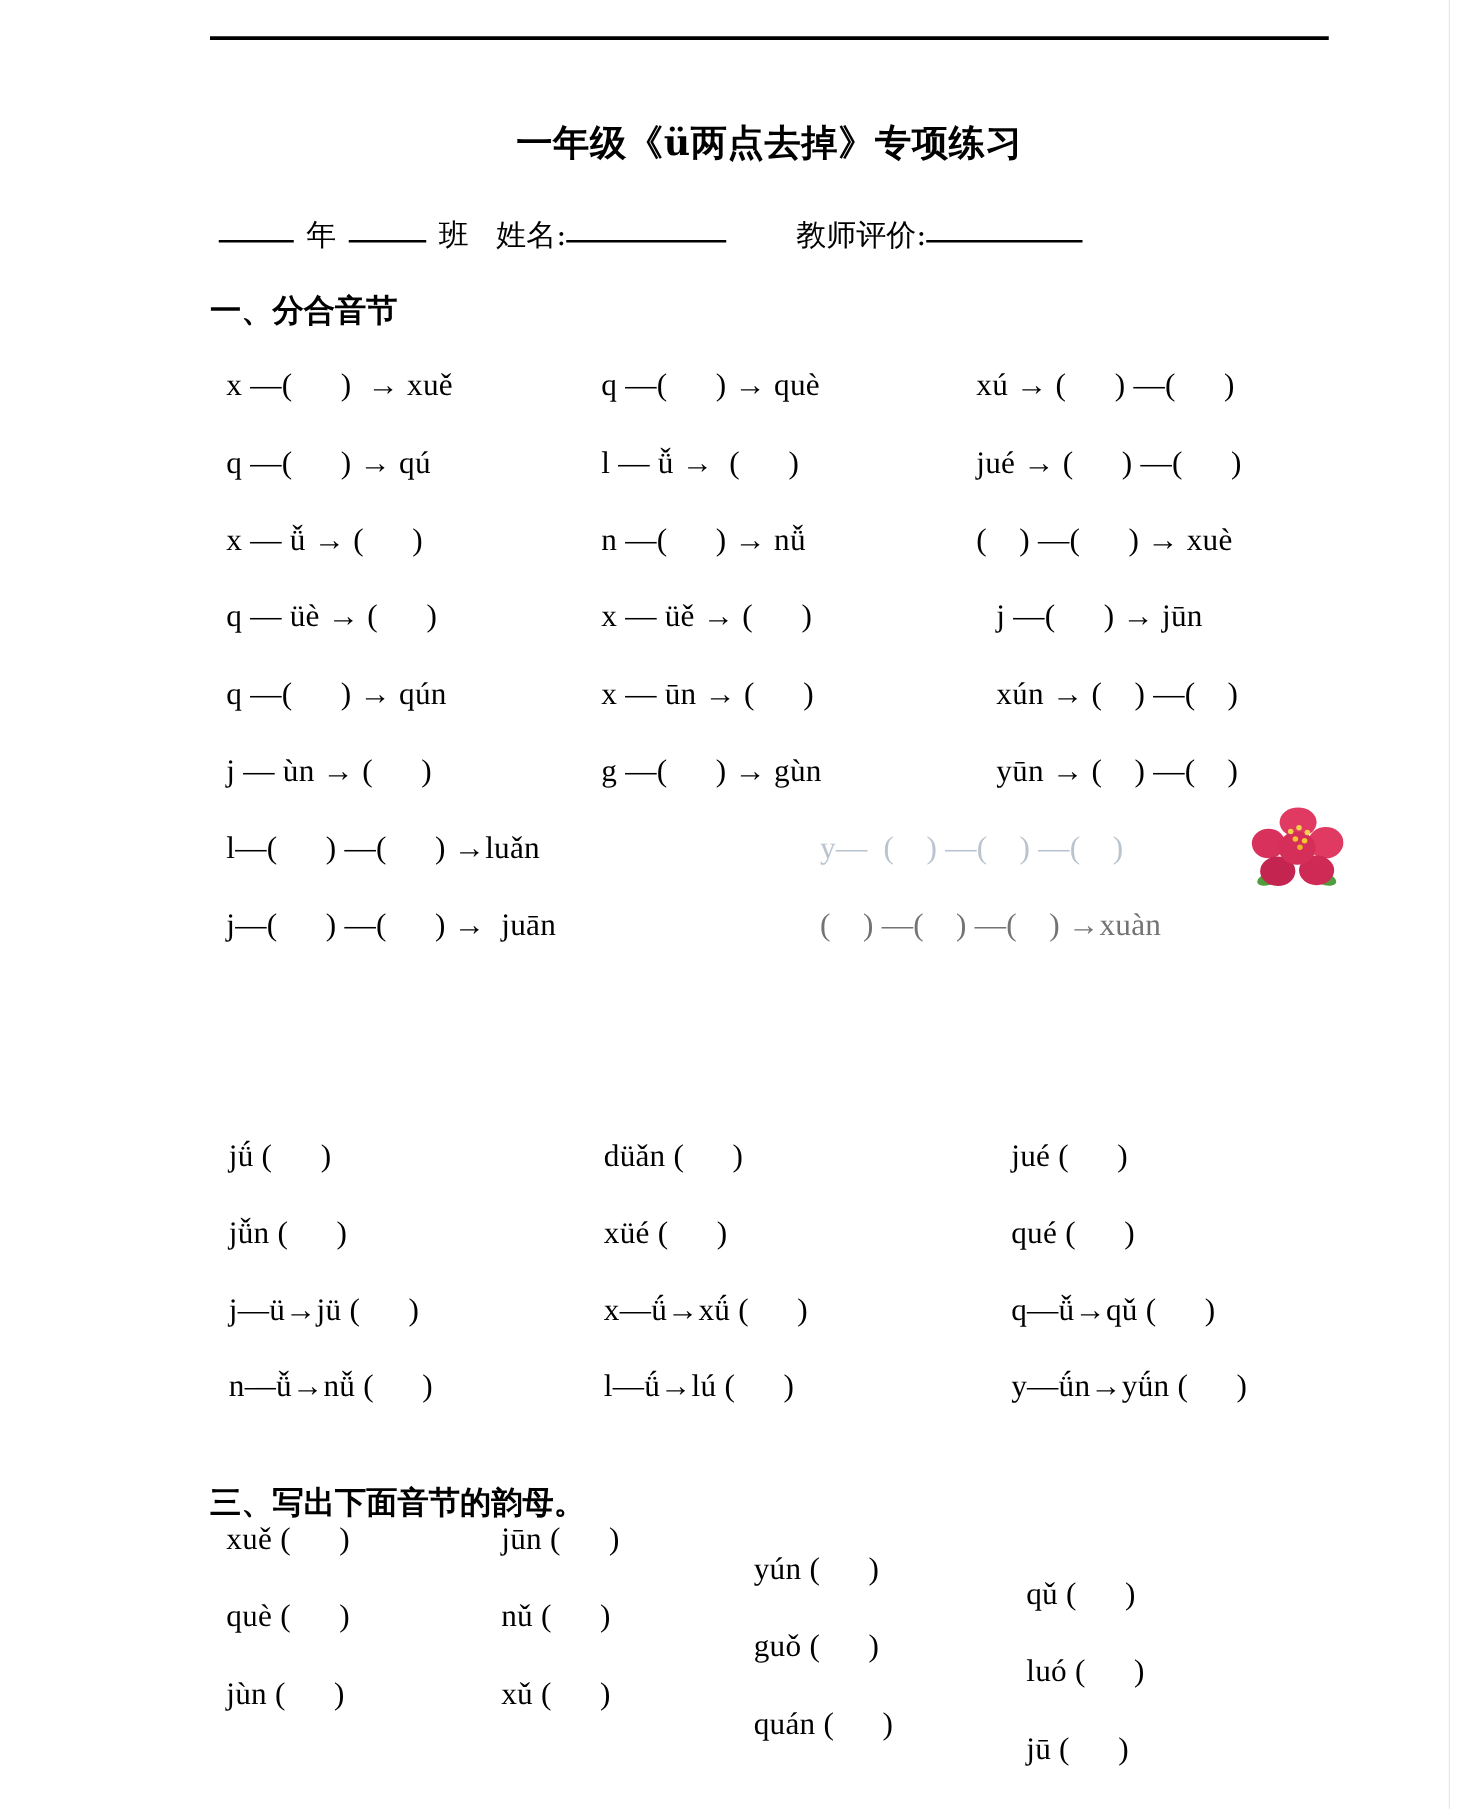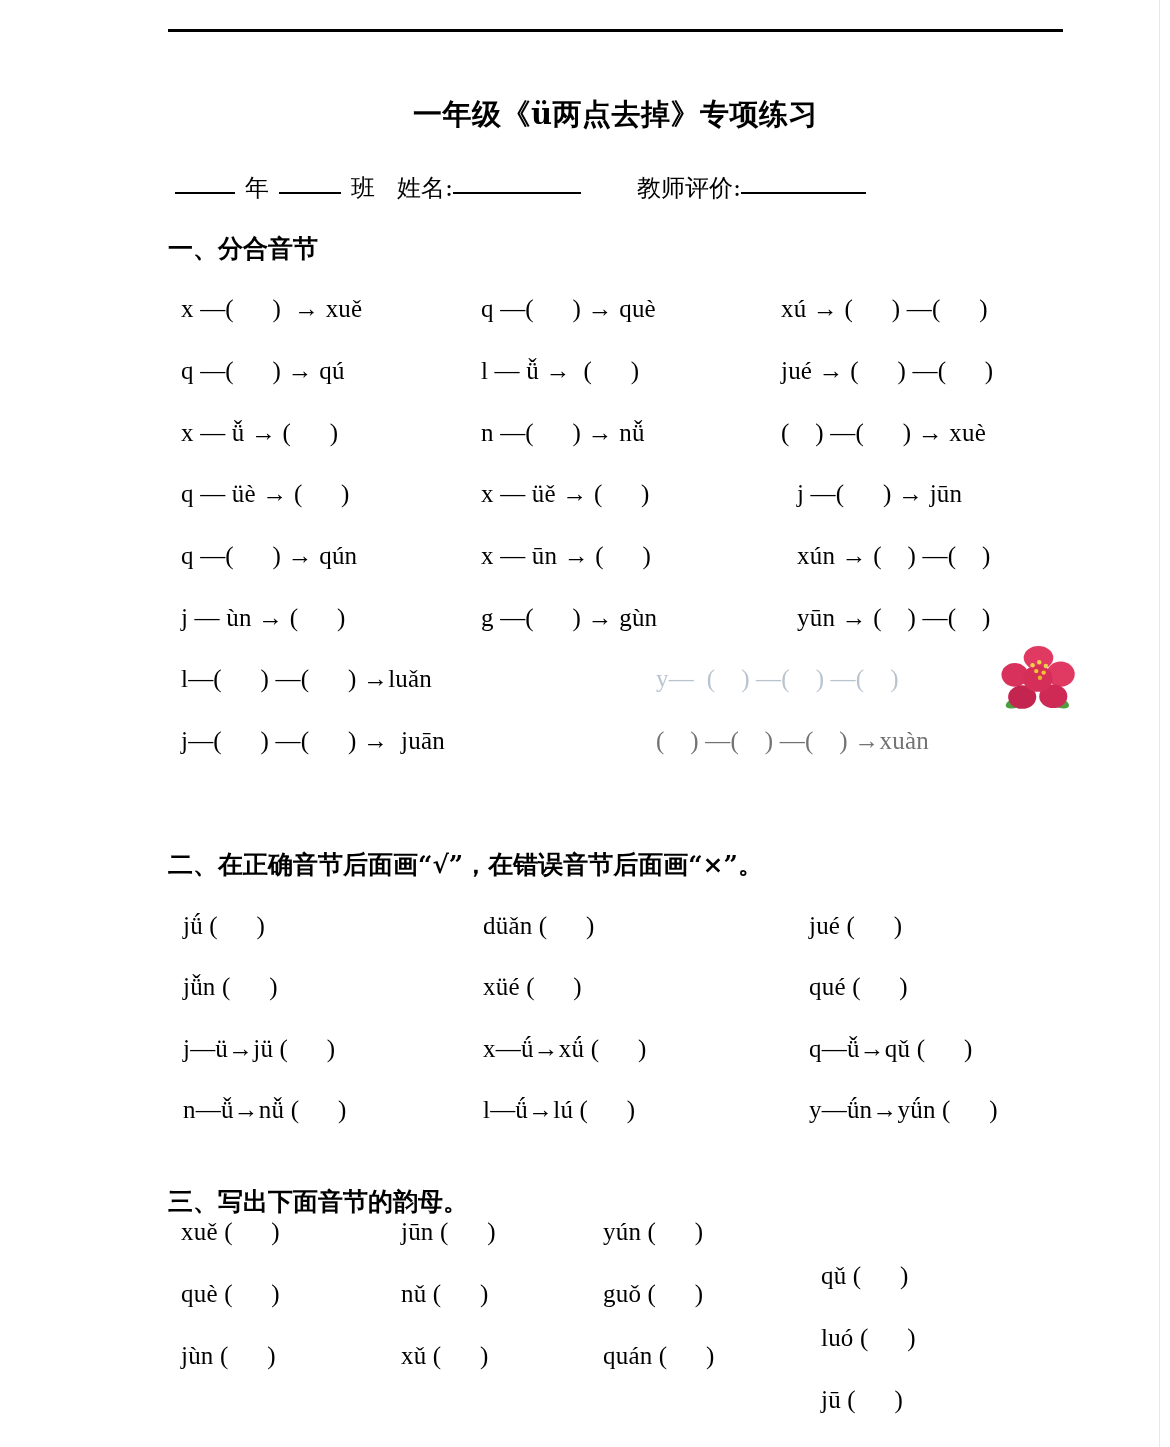--- a/index.html
+++ b/index.html
@@ -103,21 +103,21 @@
   .s1 .c3 { left: 770px; }
 
   
   .s2 .c1 { left: 172px; }
   .s2 .c2 { left: 472px; }
   .s2 .c3 { left: 798px; }
 
   
   .s3 .c1 { left: 170px; }
   .s3 .c2 { left: 390px; }
-  .s3 .c3 { left: 592px; }
+  .s3 .c3 { left: 592px; margin-top: 24px; }
   .s3 .c4 { left: 810px; margin-top: 44px; }
 
   .faded { color: #b9c4cf; }
   .faded-mid { color: #737373; }
 
   .flower {
     position: absolute;
     left: 999px;
     top: 643px;
     width: 76px;
@@ -188,21 +188,20 @@
     <ellipse cx="72" cy="72" rx="19" ry="16" fill="#cf2a56"></ellipse>
     <ellipse cx="51" cy="48" rx="20" ry="18" fill="#d52f59"></ellipse>
     <circle cx="44" cy="30" r="3" fill="#f0d24a"></circle>
     <circle cx="53" cy="26" r="3" fill="#f0d24a"></circle>
     <circle cx="62" cy="31" r="3" fill="#f0d24a"></circle>
     <circle cx="49" cy="38" r="3" fill="#f4c433"></circle>
     <circle cx="59" cy="40" r="3" fill="#f4c433"></circle>
     <circle cx="54" cy="47" r="3" fill="#eab22c"></circle>
   </svg>
 
-  <div class="section-heading" id="sec2-heading">二、在正确音节后面画“√”，在错误音节后面画“×”。</div>
 
   <div class="ex-row s2" style="top:912px">
     <span class="cell c1">jǘ (      )</span>
     <span class="cell c2">düǎn (      )</span>
     <span class="cell c3">jué (      )</span>
   </div>
   <div class="ex-row s2" style="top:973px">
     <span class="cell c1">jǚn (      )</span>
     <span class="cell c2">xüé (      )</span>
     <span class="cell c3">qué (      )</span>

